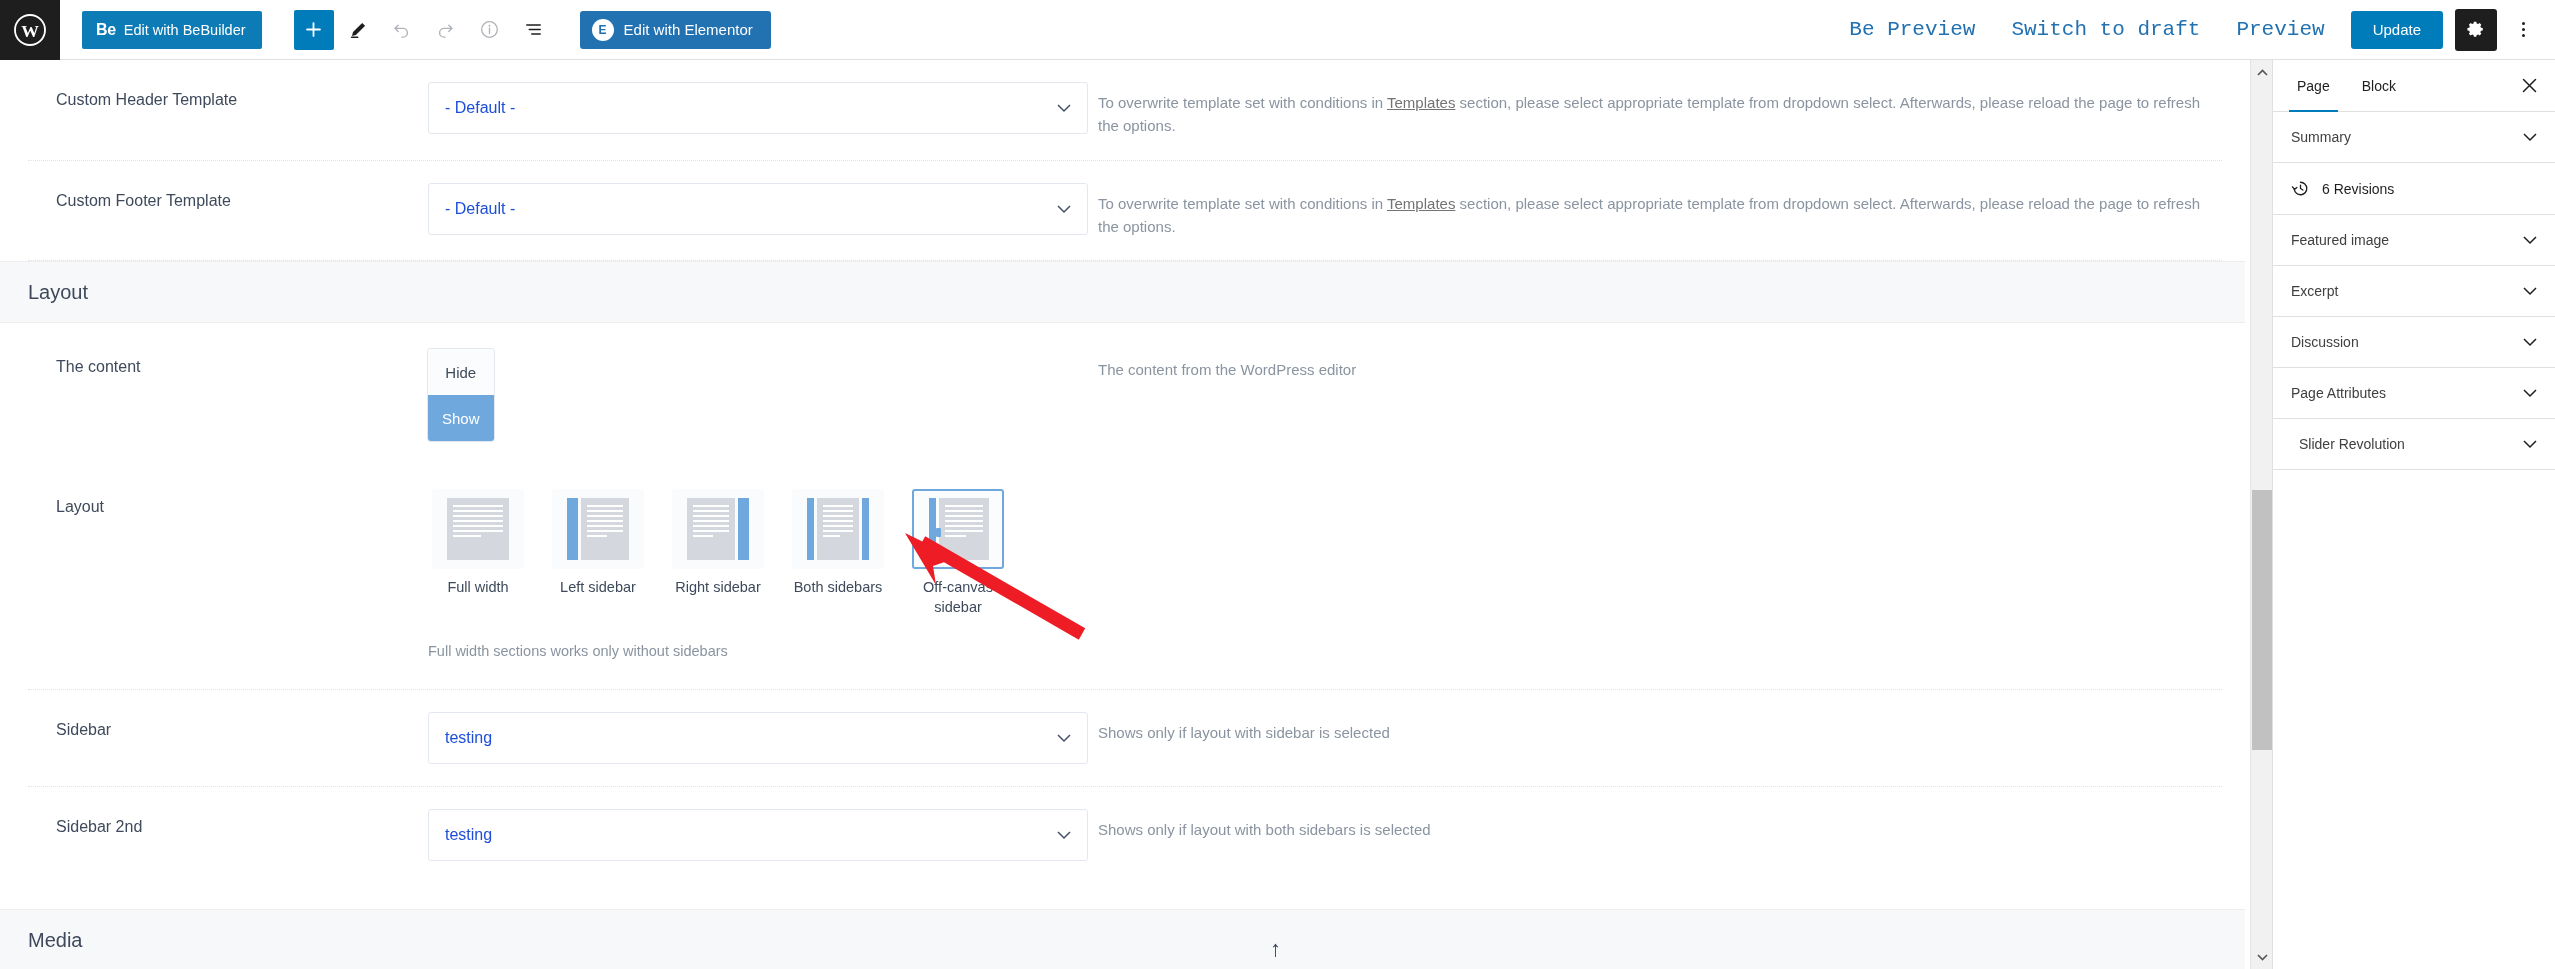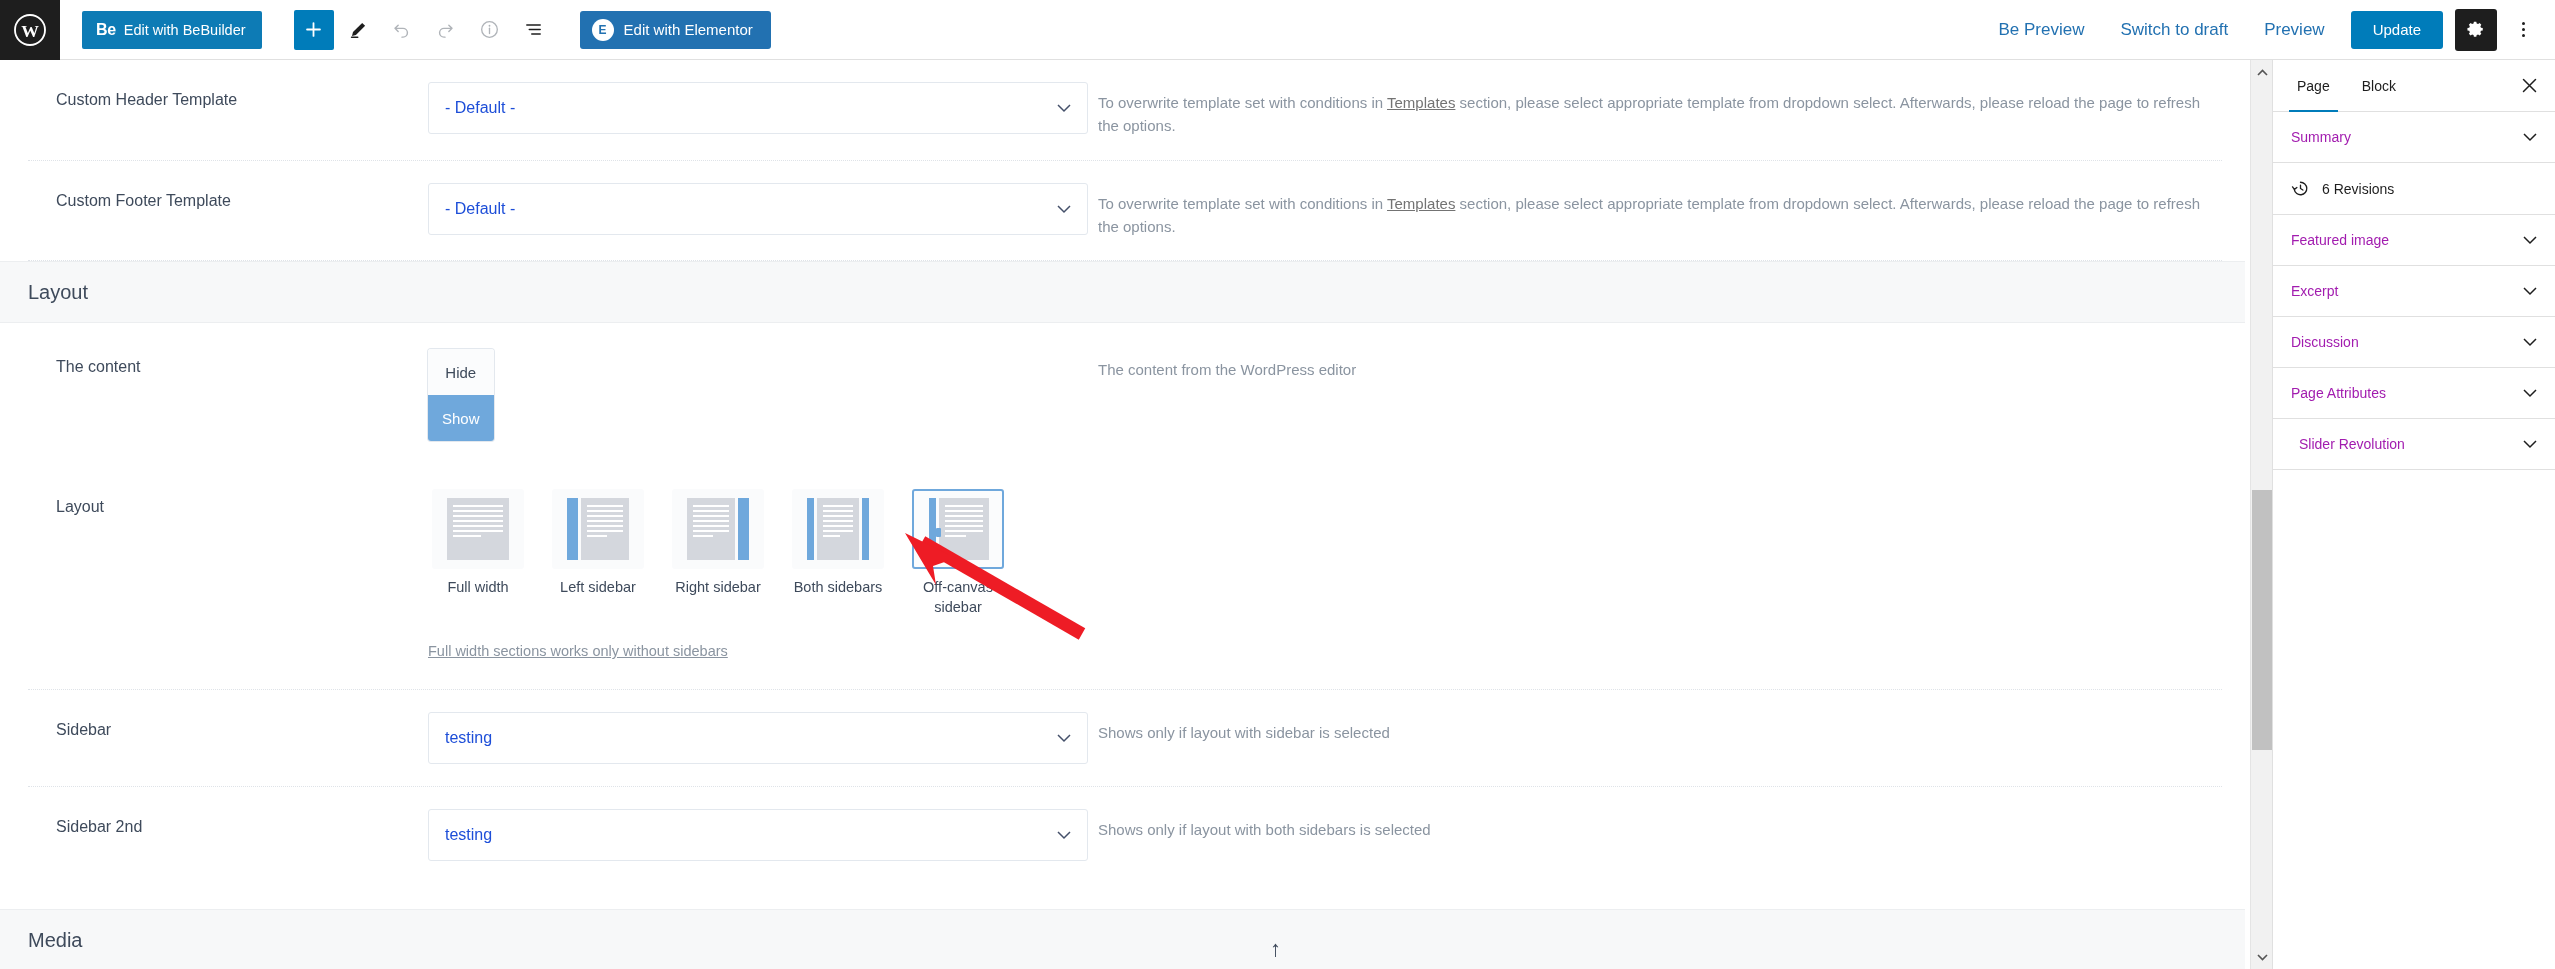--- a/index.html
+++ b/index.html
@@ -69,22 +69,22 @@
     display: flex; align-items: center; justify-content: center;
     font-size: 12px; font-weight: bold;
   }
 
   .topbar-right {
     margin-left: auto;
     display: flex; align-items: center; gap: 0;
     padding-right: 12px;
   }
   .tb-link {
-    color: #2271b1; font-size: 17px; text-decoration: none;
-    padding: 0 18px; cursor: pointer; white-space: nowrap;
+    color: #2271b1; font-size: 21px; text-decoration: none;
+    padding: 0 18px; cursor: pointer; white-space: nowrap; font-family: Liberation Mono, monospace;
   }
   .btn-update {
     background: #007cba; color: #fff;
     border: none; border-radius: 3px;
     height: 38px; padding: 0 22px;
     font-size: 15px; cursor: pointer;
     margin-left: 8px;
   }
   .btn-settings {
     width: 42px; height: 42px; margin-left: 12px;
@@ -246,21 +246,20 @@
     font-size: 14.5px;
     color: #3e4a5b;
     text-align: center;
     line-height: 1.35;
     width: 100px;
   }
   .layout-note {
     margin-top: 26px;
     font-size: 14.5px;
     color: #8a94a0;
-    text-decoration: underline;
   }
 
   
   .annotation-arrow {
     position: absolute;
     left: 860px; top: 528px;
     width: 230px; height: 115px;
     pointer-events: none;
     z-index: 25;
   }
@@ -336,21 +335,21 @@
     color: #1e1e1e; font-size: 17px;
   }
   .rs-panel {
     height: 51px;
     display: flex; align-items: center;
     padding: 0 18px;
     border-bottom: 1px solid #e0e0e0;
     cursor: pointer;
     background: #ffffff;
   }
-  .rs-panel-title { font-size: 14px; color: #a21caf; }
+  .rs-panel-title { font-size: 14px; color: #404040; }
   .rs-panel-title.indent { padding-left: 8px; }
   .rs-chevron { margin-left: auto; color: #1e1e1e; }
   .rs-revisions {
     height: 52px;
     display: flex; align-items: center; gap: 12px;
     padding: 0 18px;
     border-bottom: 1px solid #e0e0e0;
     cursor: pointer;
   }
   .rs-revisions-label { font-size: 14px; color: #1e1e1e; }

